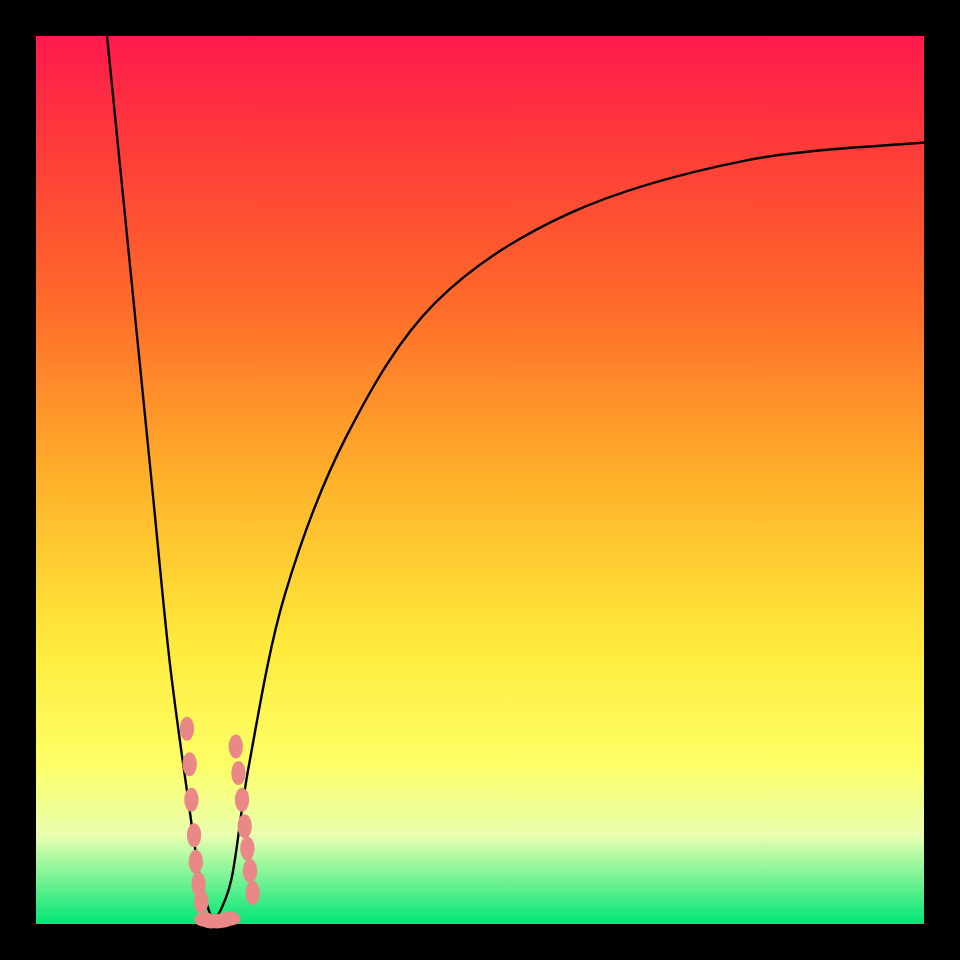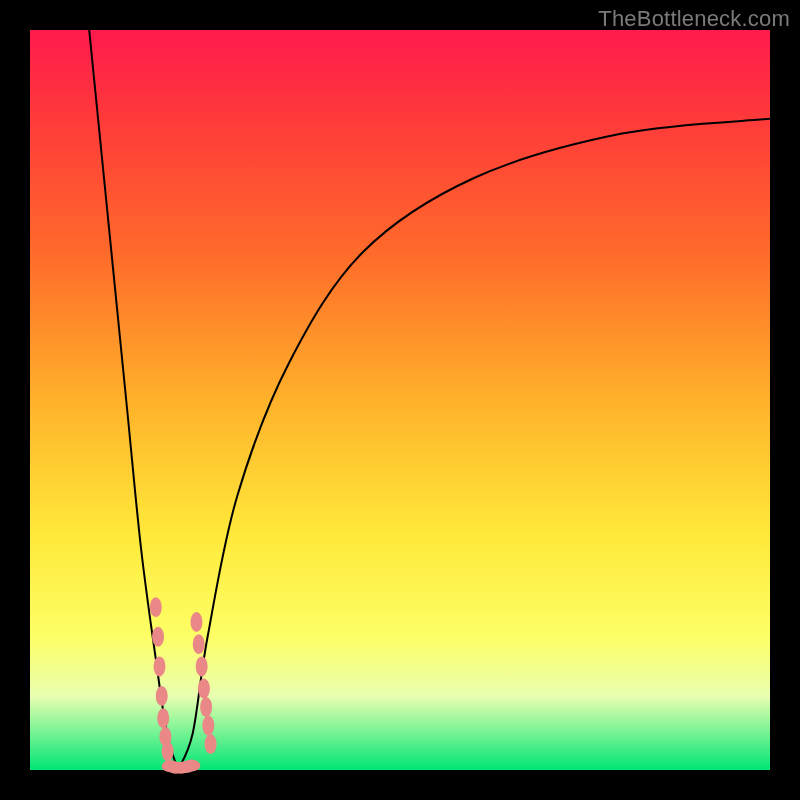--- a/index.html
+++ b/index.html
@@ -82,14 +82,13 @@
           <ellipse cx="178.34" cy="695.6" rx="6" ry="10" class="marker"></ellipse>
           <ellipse cx="180.56" cy="714.1" rx="6" ry="10" class="marker"></ellipse>
           <ellipse cx="140.6" cy="736.3" rx="9" ry="6" class="marker"></ellipse>
           <ellipse cx="145.77999999999997" cy="737.78" rx="9" ry="6" class="marker"></ellipse>
           <ellipse cx="150.95999999999998" cy="737.78" rx="9" ry="6" class="marker"></ellipse>
           <ellipse cx="156.14000000000001" cy="737.04" rx="9" ry="6" class="marker"></ellipse>
           <ellipse cx="161.32" cy="735.56" rx="9" ry="6" class="marker"></ellipse>
         </g>
     </svg>
   </div>
-  <div class="watermark">TheBottleneck.com</div>
 </div>
 
 </body></html>

